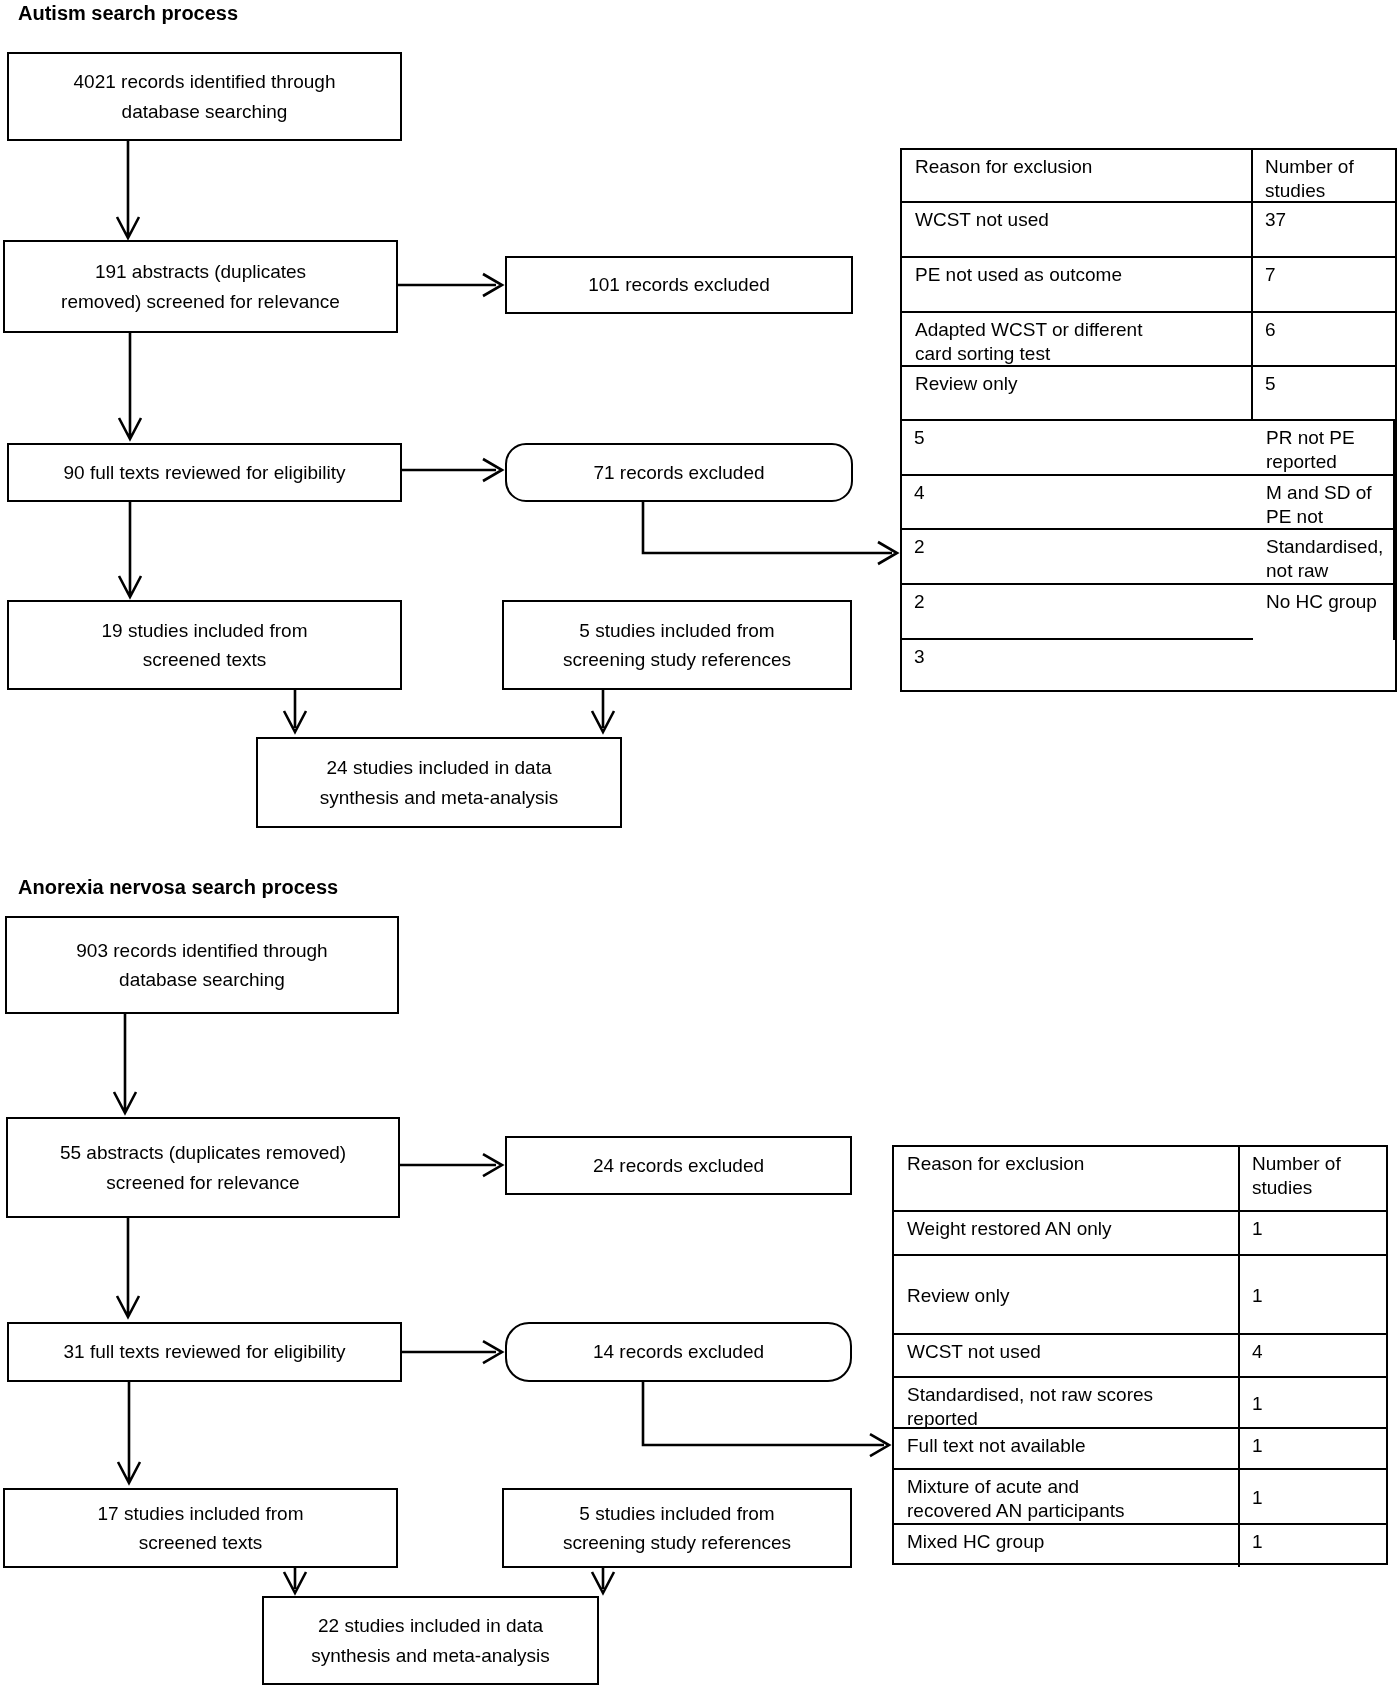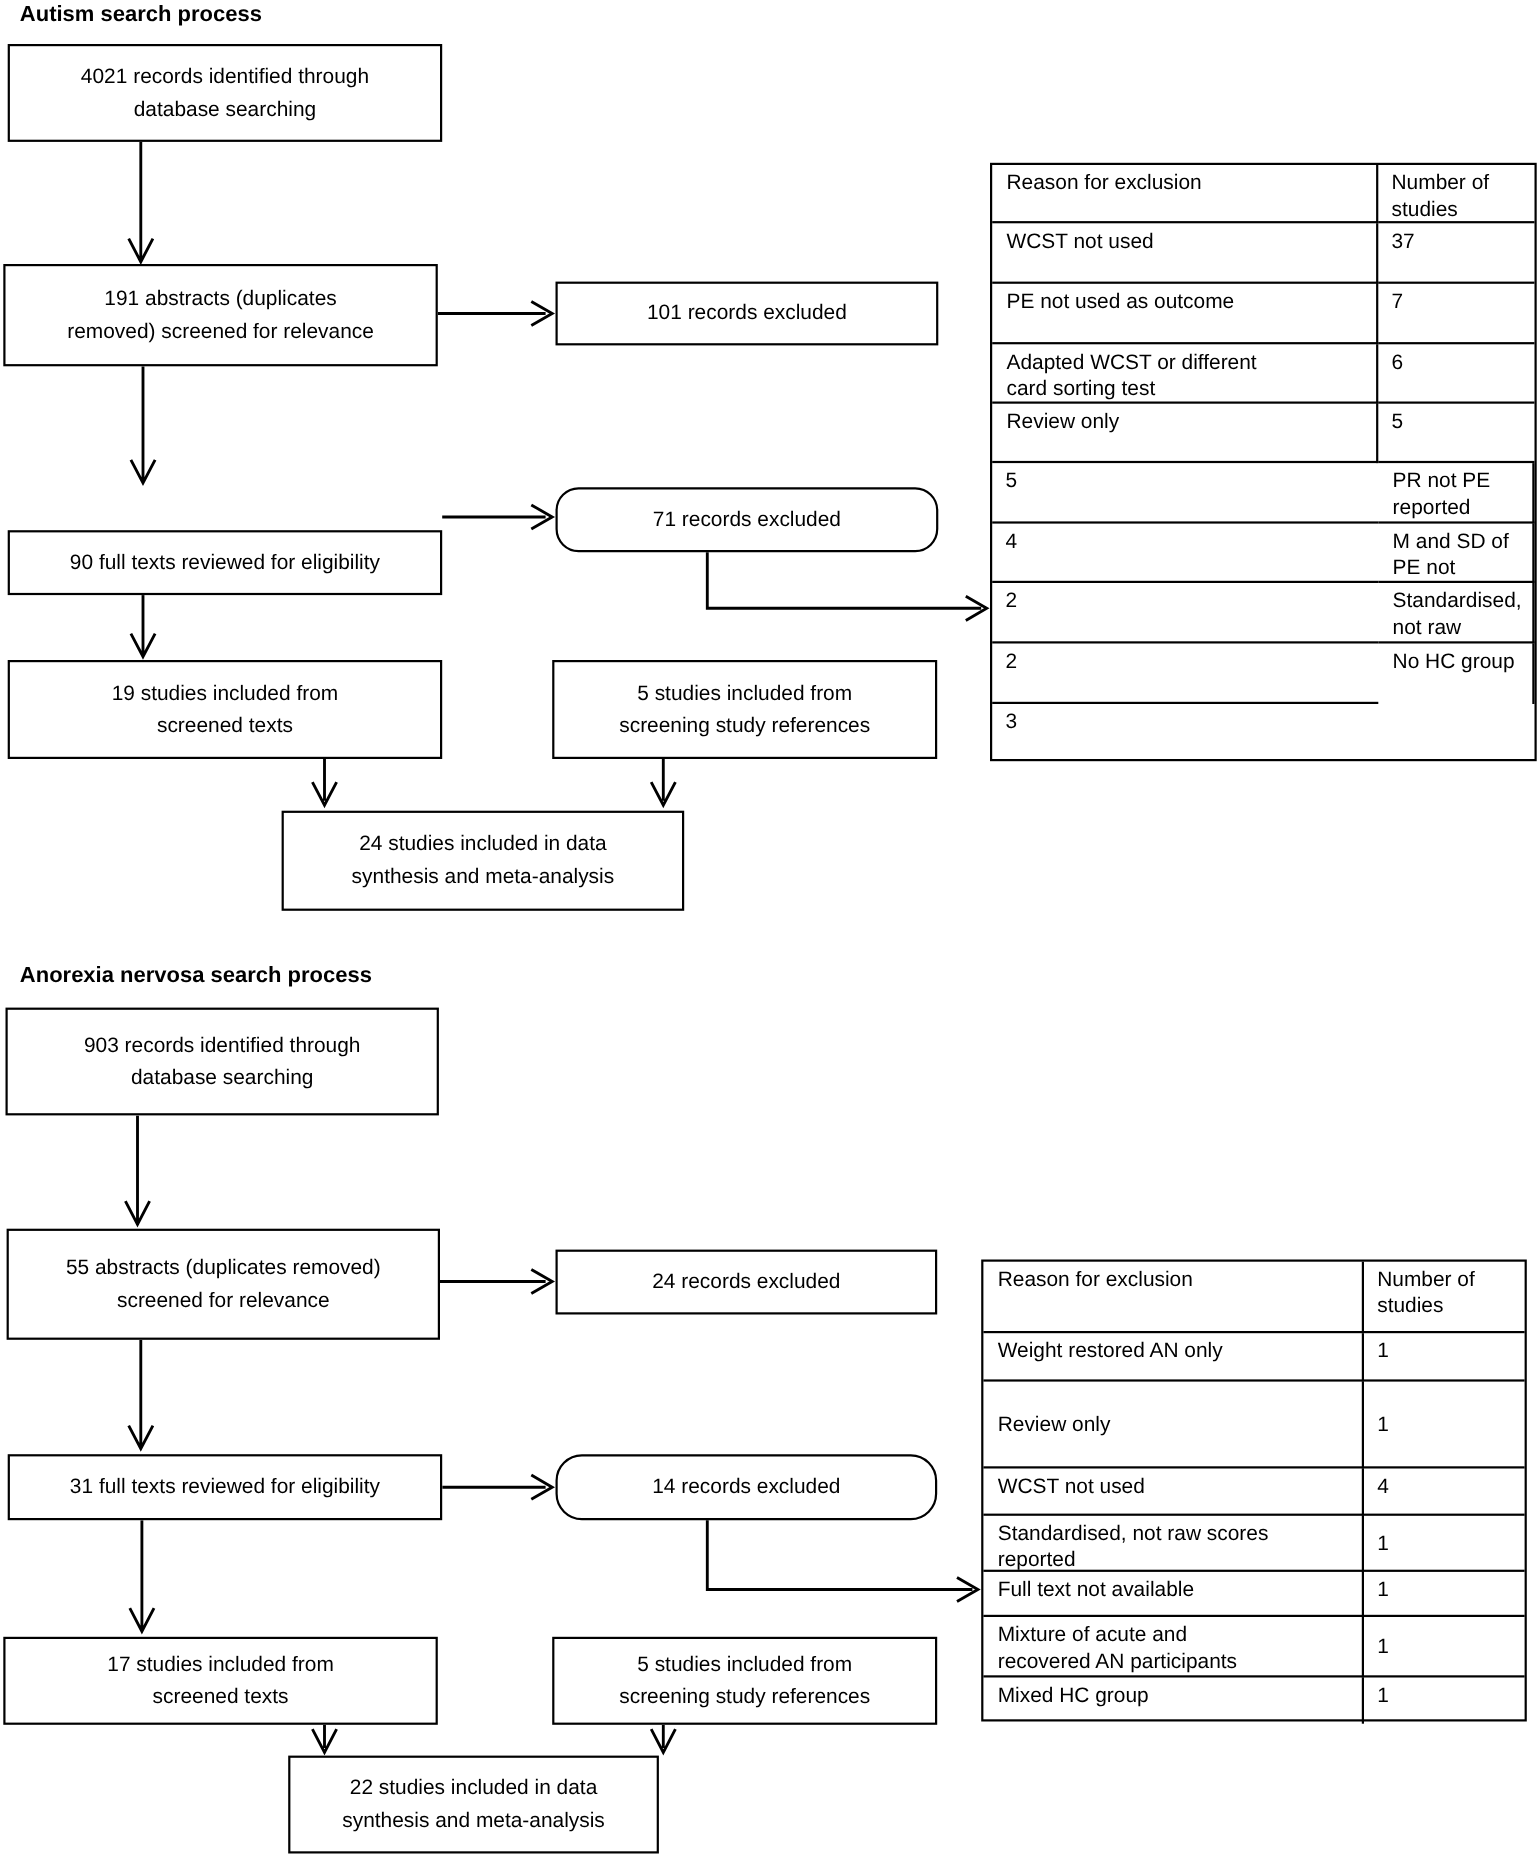--- a/index.html
+++ b/index.html
@@ -74,29 +74,29 @@
     <path d="M128 1218 V1315 M117 1296 L128 1317 L139 1296"></path>
     <path d="M402 1352 H496 M483 1341 L502 1352 L483 1363"></path>
     <path d="M643 1382 V1445 H884 M870 1434 L889 1445 L870 1456"></path>
     <path d="M129 1382 V1481 M118 1462 L129 1483 L140 1462"></path>
     <path d="M295 1568 V1589 M284 1572 L295 1593 L306 1572"></path>
     <path d="M603 1568 V1589 M592 1572 L603 1593 L614 1572"></path>
   </svg>
 
   <div class="section-title" style="left:18px; top:2px;">Autism search process</div>
 
-  <div class="box" style="left:7px; top:40px; width:395px; height:89px;">4021 records identified through
+  <div class="box" style="left:7px; top:52px; width:395px; height:89px;">4021 records identified through
 database searching</div>
 
   <div class="box" style="left:3px; top:240px; width:395px; height:93px;">191 abstracts (duplicates
 removed) screened for relevance</div>
 
   <div class="box" style="left:505px; top:256px; width:348px; height:58px;">101 records excluded</div>
 
-  <div class="box" style="left:7px; top:443px; width:395px; height:59px;margin-top:39px;">90 full texts reviewed for eligibility</div>
+  <div class="box" style="left:7px; top:443px; width:395px; height:59px;">90 full texts reviewed for eligibility</div>
 
   <div class="box" style="left:505px; top:443px; width:348px; height:59px;border-radius:21px;">71 records excluded</div>
 
   <div class="box" style="left:7px; top:600px; width:395px; height:90px;">19 studies included from
 screened texts</div>
 
   <div class="box" style="left:502px; top:600px; width:350px; height:90px;">5 studies included from
 screening study references</div>
 
   <div class="box" style="left:256px; top:737px; width:366px; height:91px;">24 studies included in data

